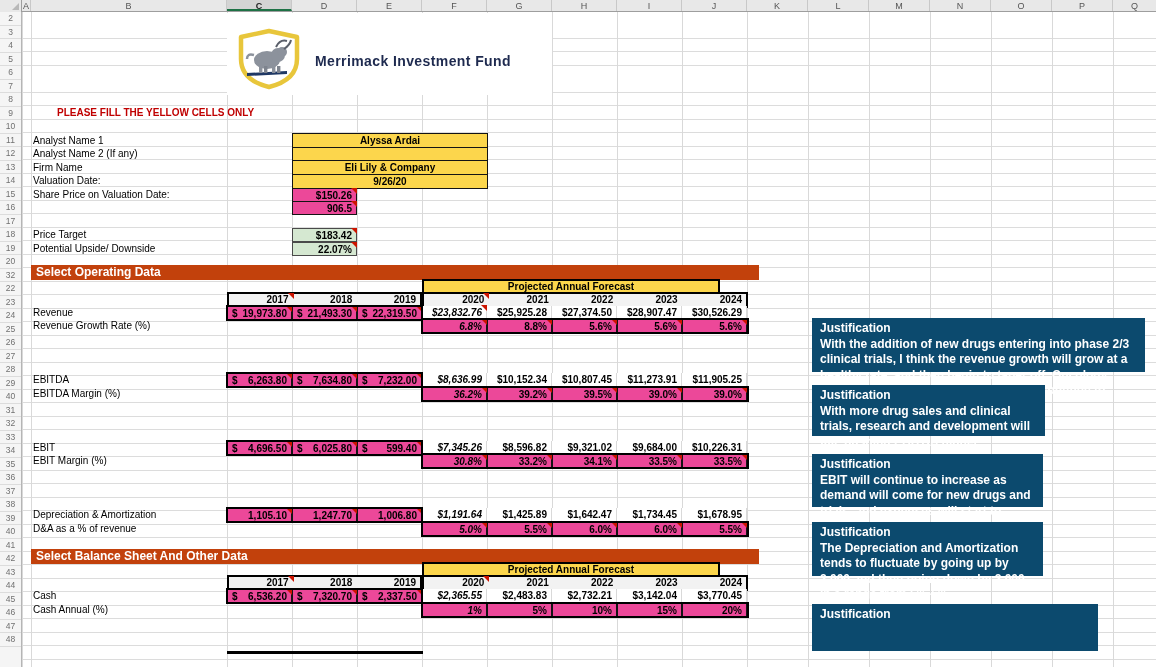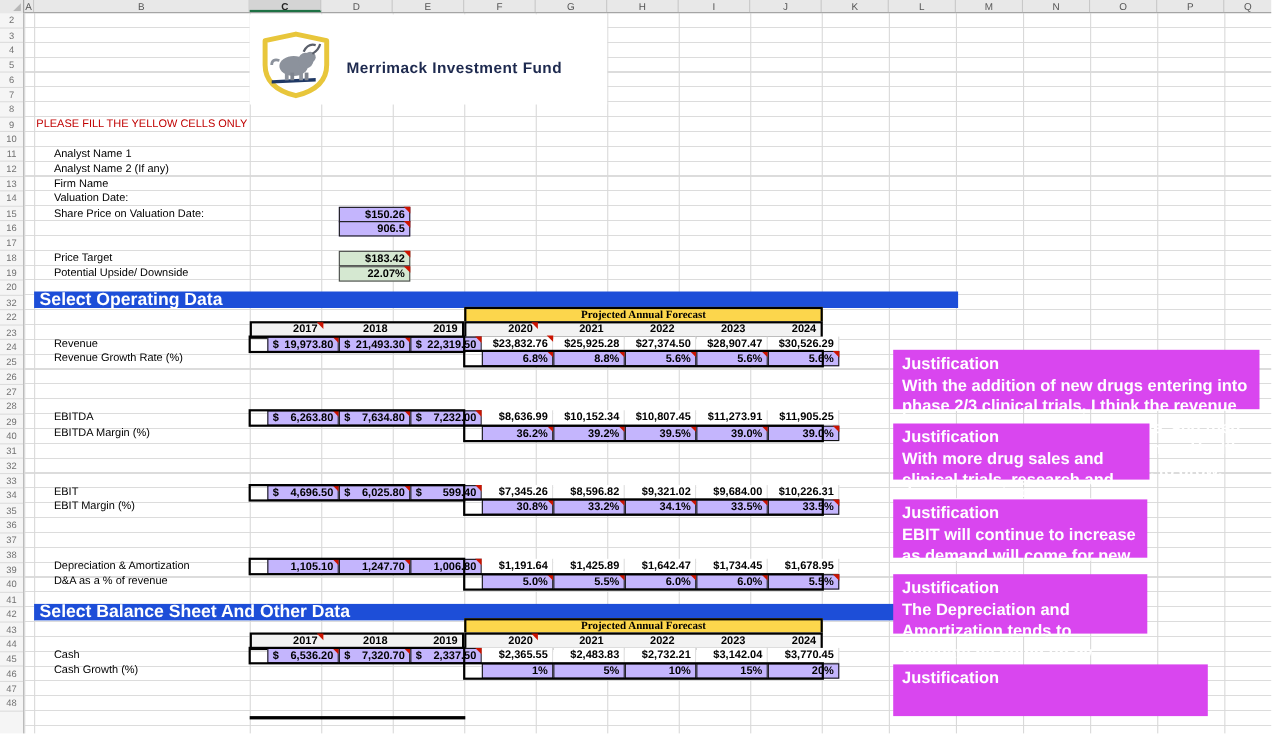--- a/index.html
+++ b/index.html
@@ -21,54 +21,54 @@
   .colhead .ch:nth-child(17){width:43px;border-right:none;}
   .colhead .ch:nth-child(3){background:#D4D4D4;border-bottom:2px solid #1E7145;font-weight:bold;color:#222;}
   .corner{position:absolute;top:0;left:0;width:22px;height:12px;background:#E8E8E8;border-right:1px solid #9E9E9E;box-sizing:border-box;z-index:4;}
   .corner:after{content:"";position:absolute;right:2px;bottom:2px;border-left:7px solid transparent;border-bottom:7px solid #B8B8B8;}
 
   
   .rowhead{position:absolute;top:12px;left:0;width:22px;height:655px;background:#F5F5F5;border-right:1px solid #B5B5B5;box-sizing:border-box;z-index:3;}
   .rowhead .rh{height:13.5px;font-size:8.5px;color:#707070;text-align:center;line-height:13.5px;border-bottom:1px solid #DCDCDC;box-sizing:border-box;}
 
   
-  .row{position:absolute;left:0;width:972px;height:14px;z-index:2;margin-left:16px;}
+  .row{position:absolute;left:0;width:972px;height:14px;z-index:2;}
   .cell{position:absolute;box-sizing:border-box;height:14px;font-size:10px;line-height:13px;color:#000;}
   .w65{width:65px;}
-  .xC{left:227px;}.xD{left:292px;}.xE{left:357px;}.xF{left:422px;}.xG{left:487px;}.xH{left:552px;}.xI{left:617px;}.xJ{left:682px;}
+  .xC{left:227px;}.xD{left:292px;}.xE{left:357px;}.xF{left:422px;font-style:italic;}.xG{left:487px;}.xH{left:552px;}.xI{left:617px;}.xJ{left:682px;}
   .lbl{left:33px;width:270px;font-size:10px;}
   .num{text-align:right;padding:0 4px;font-weight:700;}
   .acct{display:flex;justify-content:space-between;padding:0 4px;font-weight:700;}
-  .ylw{background:#c4b5fd;border:1px solid #141414;}
+  .ylw{background:#ec4899;border:1px solid #141414;}
   .wht{background:#FFF;border-right:1px solid #D9D9D9;border-bottom:1px solid #D9D9D9;}
   .grn{background:#D5E8D1;border:1.5px solid #4A4A4A;text-align:right;padding:0 4px;font-weight:700;}
   .tri{position:absolute;top:-1px;right:-1px;width:0;height:0;border-left:6px solid transparent;border-top:6px solid #CC1400;}
   .thick{position:absolute;border:2px solid #000;box-sizing:border-box;height:16px;pointer-events:none;z-index:2;}
 
   
-  .bar{position:absolute;left:31px;width:840px;height:15px;background:#1d4ed8;color:#fff;font-weight:700;
-    font-size:16px;line-height:15px;padding-left:5px;box-sizing:border-box;z-index:2;}
-  .banner{position:absolute;left:422px;width:326px;height:15px;background:#FCD64C;border:2px solid #000;
-    box-sizing:border-box;text-align:center;font-weight:700;font-size:10px;line-height:11px;z-index:2;font-family:Liberation Serif, serif;}
+  .bar{position:absolute;left:31px;width:728px;height:15px;background:#c2410c;color:#fff;font-weight:700;
+    font-size:12px;line-height:15px;padding-left:5px;box-sizing:border-box;z-index:2;}
+  .banner{position:absolute;left:422px;width:298px;height:15px;background:#FCD64C;border:2px solid #000;
+    box-sizing:border-box;text-align:center;font-weight:700;font-size:10px;line-height:11px;z-index:2;}
   .band{position:absolute;box-sizing:border-box;background:#F2F2F2;border:2px solid #000;display:flex;height:16px;z-index:2;}
   .band .yc{width:65px;text-align:right;font-weight:700;font-size:10px;line-height:12px;padding-right:4px;position:relative;box-sizing:border-box;}
 
-  .notice{position:absolute;left:33px;font-size:10px;font-weight:400;color:#C00000;z-index:2;}
+  .notice{position:absolute;left:33px;font-size:10px;font-weight:700;color:#C00000;z-index:2;padding-left:24px;}
 
   
   .logoblock{position:absolute;left:227px;top:13px;width:325px;height:82px;background:#fff;z-index:2;}
   .logotitle{position:absolute;left:88px;top:40px;font-size:14px;font-weight:700;color:#1E2A4F;letter-spacing:.4px;white-space:nowrap;}
 
   
   .inputgrid{position:absolute;left:292px;top:133px;width:196px;border:1px solid #141414;box-sizing:border-box;z-index:2;background:#FCD64C;}
   .inputgrid .irow{height:13.5px;border-bottom:1px solid #141414;box-sizing:border-box;text-align:center;font-size:10px;font-weight:700;line-height:13px;}
   .inputgrid .irow:last-child{border-bottom:none;}
 
   
-  .jbox{position:absolute;background:#d946ef;color:#fff;font-size:15px;font-weight:700;
+  .jbox{position:absolute;background:#0c4a6e;color:#fff;font-size:12px;font-weight:700;
     padding:3px 8px;box-sizing:border-box;line-height:1.3;z-index:2;}
 
   .blackline{position:absolute;left:227px;top:651px;width:196px;height:2.5px;background:#000;z-index:2;}
 </style>
 </head>
 <body>
 
 <div id="sheet">
 
   <div class="hlines"></div>
@@ -195,20 +195,26 @@
   <div class="row" style="top:187.5px">
       <div class="cell lbl">Share Price on Valuation Date:</div>
     </div>
   <div class="row" style="top:241.5px">
       <div class="cell lbl">Potential Upside/ Downside</div>
     </div>
   <div class="row" style="top:228px">
       <div class="cell lbl">Price Target</div>
     </div>
 
+  <div class="inputgrid">
+    <div class="irow">Alyssa Ardai</div>
+    <div class="irow"></div>
+    <div class="irow">Eli Lily &amp; Company</div>
+    <div class="irow">9/26/20</div>
+  </div>
 
   <div class="row" style="top:187.5px">
     <div class="cell w65 xD ylw num"><span>$150.26</span><span class="tri"></span></div>
   </div>
   <div class="row" style="top:201px">
     <div class="cell w65 xD ylw num"><span>906.5</span><span class="tri"></span></div>
   </div>
 
   <div class="row" style="top:227.5px">
     <div class="cell w65 xD grn"><span>$183.42</span><span class="tri"></span></div>
@@ -396,21 +402,21 @@
       </div>
     <div class="cell w65 xF wht num">$2,365.55</div>
     <div class="cell w65 xG wht num">$2,483.83</div>
     <div class="cell w65 xH wht num">$2,732.21</div>
     <div class="cell w65 xI wht num">$3,142.04</div>
     <div class="cell w65 xJ wht num">$3,770.45</div>
   </div>
   <div class="thick" style="top:588px;left:226px;width:197px"></div>
 
   <div class="row" style="top:602.5px">
-    <div class="cell lbl">Cash Growth (%)</div>
+    <div class="cell lbl">Cash Annual (%)</div>
     <div class="cell w65 xF ylw num">1%</div>
     <div class="cell w65 xG ylw num">5%</div>
     <div class="cell w65 xH ylw num">10%</div>
     <div class="cell w65 xI ylw num">15%</div>
     <div class="cell w65 xJ ylw num">20%</div>
   </div>
   <div class="thick" style="top:601.5px;left:421px;width:328px"></div>
 
   <div class="blackline"></div>
 

